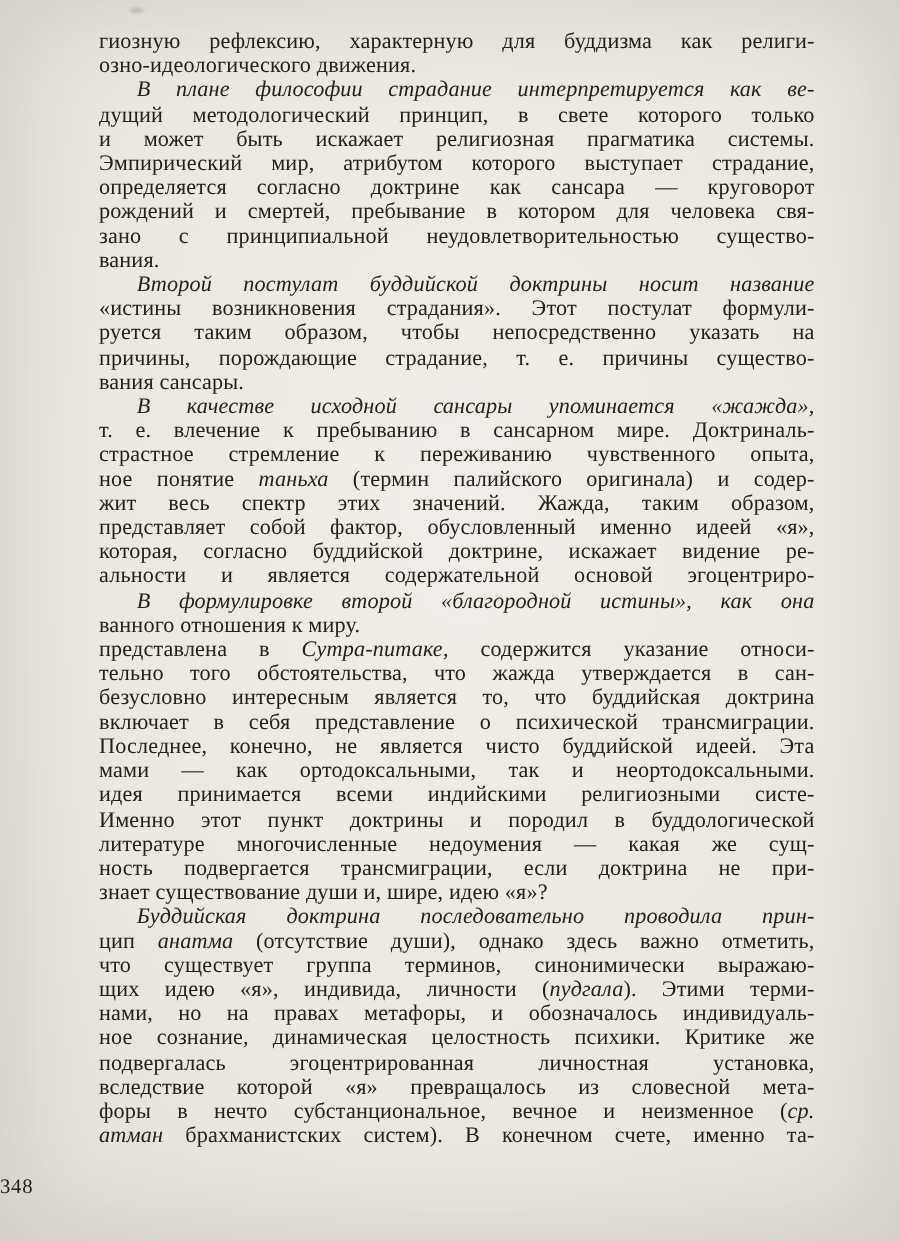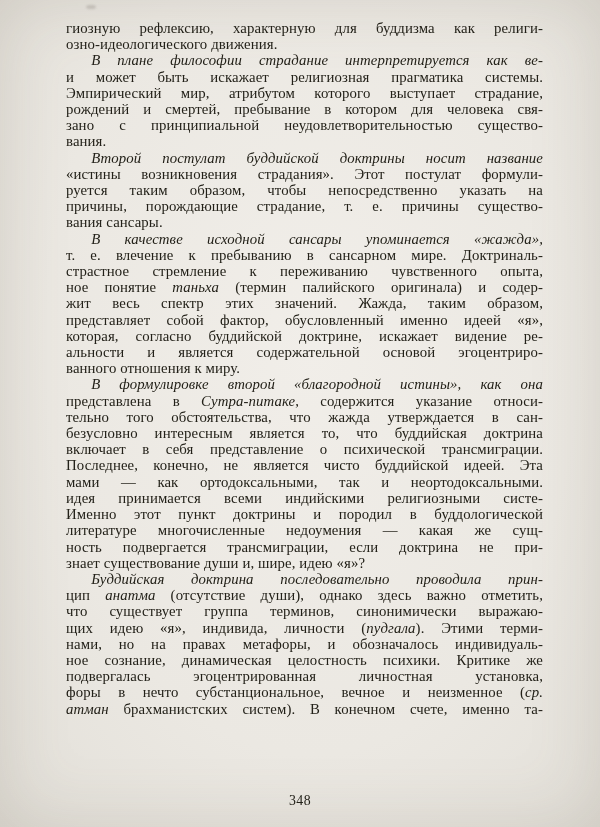--- a/index.html
+++ b/index.html
@@ -35,23 +35,22 @@
   .line.indent {
     text-indent: 1.7em;
     font-style: italic;
   }
   .line i {
     font-style: italic;
   }
   .page-number {
     position: absolute;
     left: 0;
-    bottom: 18px;
+    bottom: 28px;
     width: 100%;
-    text-align: center;
     font-size: 13.8px;
     letter-spacing: 0.5px;
   }
   .artifact {
     position: absolute;
     top: 5px;
     left: 86px;
     width: 10px;
     height: 4px;
     background: rgba(95, 88, 78, 0.22);
@@ -61,55 +60,58 @@
 </style>
 </head>
 <body>
 
 <div class="page">
   <div class="artifact"></div>
   <div class="text-block">
       <div class="line"><span>гиозную рефлексию, характерную для буддизма как религи-</span></div>
       <div class="line last"><span>озно-идеологического движения.</span></div>
       <div class="line indent"><span>В плане философии страдание интерпретируется как ве-</span></div>
+      <div class="line"><span>дущий методологический принцип, в свете которого только</span></div>
       <div class="line"><span>и может быть искажает религиозная прагматика системы.</span></div>
       <div class="line"><span>Эмпирический мир, атрибутом которого выступает страдание,</span></div>
+      <div class="line"><span>определяется согласно доктрине как сансара — круговорот</span></div>
       <div class="line"><span>рождений и смертей, пребывание в котором для человека свя-</span></div>
       <div class="line"><span>зано с принципиальной неудовлетворительностью существо-</span></div>
       <div class="line last"><span>вания.</span></div>
       <div class="line indent"><span>Второй постулат буддийской доктрины носит название</span></div>
       <div class="line"><span>«истины возникновения страдания». Этот постулат формули-</span></div>
       <div class="line"><span>руется таким образом, чтобы непосредственно указать на</span></div>
       <div class="line"><span>причины, порождающие страдание, т. е. причины существо-</span></div>
       <div class="line last"><span>вания сансары.</span></div>
       <div class="line indent"><span>В качестве исходной сансары упоминается «жажда»,</span></div>
       <div class="line"><span>т. е. влечение к пребыванию в сансарном мире. Доктриналь-</span></div>
       <div class="line"><span>страстное стремление к переживанию чувственного опыта,</span></div>
       <div class="line"><span>ное понятие </span><i>таньха</i><span> (термин палийского оригинала) и содер-</span></div>
       <div class="line"><span>жит весь спектр этих значений. Жажда, таким образом,</span></div>
       <div class="line"><span>представляет собой фактор, обусловленный именно идеей «я»,</span></div>
       <div class="line"><span>которая, согласно буддийской доктрине, искажает видение ре-</span></div>
       <div class="line"><span>альности и является содержательной основой эгоцентриро-</span></div>
+      <div class="line indent"><span>В формулировке второй «благородной истины», как она</span></div>
       <div class="line last"><span>ванного отношения к миру.</span></div>
-      <div class="line indent"><span>В формулировке второй «благородной истины», как она</span></div>
       <div class="line"><span>представлена в </span><i>Сутра-питаке</i><span>, содержится указание относи-</span></div>
       <div class="line"><span>тельно того обстоятельства, что жажда утверждается в сан-</span></div>
       <div class="line"><span>безусловно интересным является то, что буддийская доктрина</span></div>
       <div class="line"><span>включает в себя представление о психической трансмиграции.</span></div>
       <div class="line"><span>Последнее, конечно, не является чисто буддийской идеей. Эта</span></div>
       <div class="line"><span>мами — как ортодоксальными, так и неортодоксальными.</span></div>
       <div class="line"><span>идея принимается всеми индийскими религиозными систе-</span></div>
       <div class="line"><span>Именно этот пункт доктрины и породил в буддологической</span></div>
       <div class="line"><span>литературе многочисленные недоумения — какая же сущ-</span></div>
       <div class="line"><span>ность подвергается трансмиграции, если доктрина не при-</span></div>
       <div class="line last"><span>знает существование души и, шире, идею «я»?</span></div>
       <div class="line indent"><span>Буддийская доктрина последовательно проводила прин-</span></div>
       <div class="line"><span>цип </span><i>анатма</i><span> (отсутствие души), однако здесь важно отметить,</span></div>
       <div class="line"><span>что существует группа терминов, синонимически выражаю-</span></div>
       <div class="line"><span>щих идею «я», индивида, личности (</span><i>пудгала</i><span>). Этими терми-</span></div>
       <div class="line"><span>нами, но на правах метафоры, и обозначалось индивидуаль-</span></div>
       <div class="line"><span>ное сознание, динамическая целостность психики. Критике же</span></div>
       <div class="line"><span>подвергалась эгоцентрированная личностная установка,</span></div>
+      <div class="line"><span>вследствие которой «я» превращалось из словесной мета-</span></div>
       <div class="line"><span>форы в нечто субстанциональное, вечное и неизменное (</span><i>ср.</i></div>
       <div class="line"><i>атман</i><span> брахманистских систем). В конечном счете, именно та-</span></div>
     </div>
   <div class="page-number">348</div>
 </div>
 
 </body></html>

